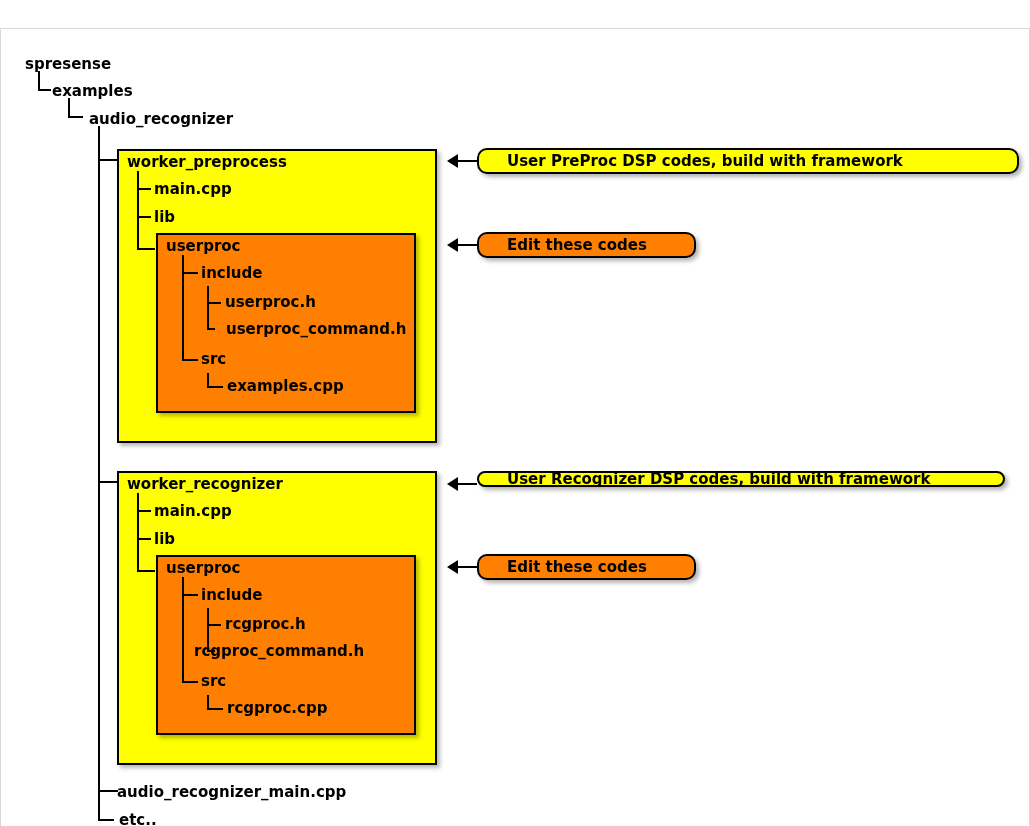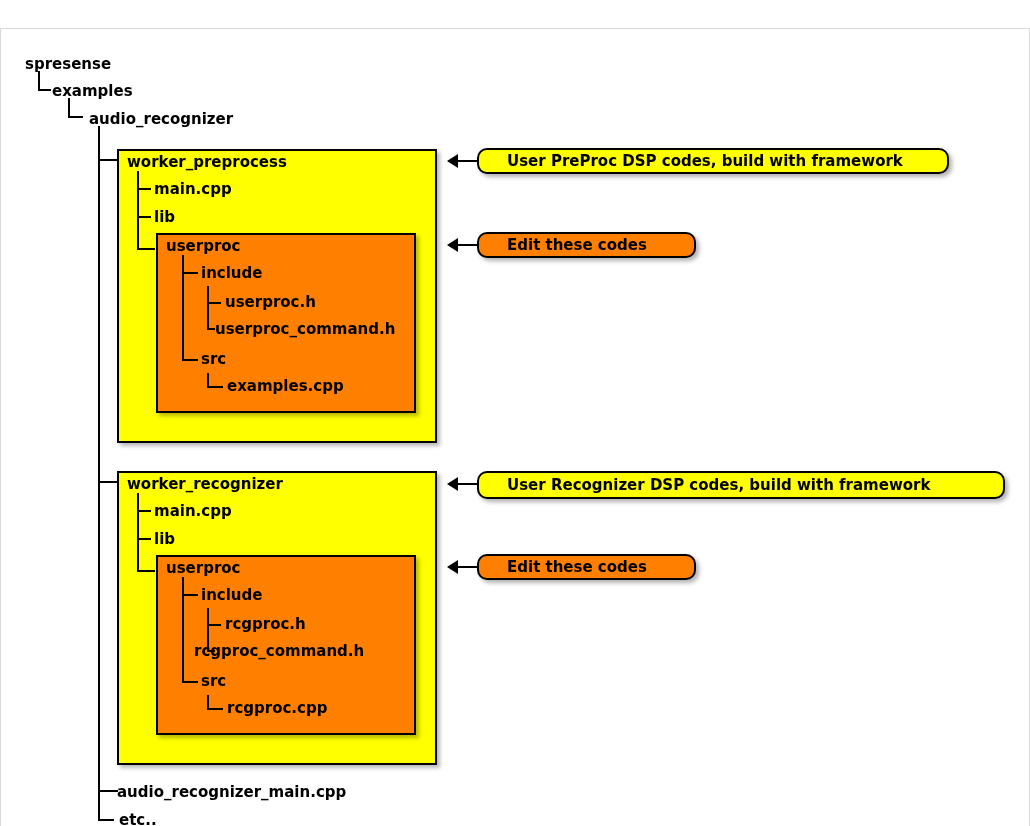--- a/index.html
+++ b/index.html
@@ -141,31 +141,31 @@
   <div class="vline" style="left:181px; top:226px; height:105px;"></div>
   <div class="hline" style="left:181px; top:243px; width:16px;"></div>
   <div class="node" style="left:200px; top:237px;">include</div>
   <div class="hline" style="left:181px; top:330px; width:16px;"></div>
   <div class="node" style="left:200px; top:323px;">src</div>
 
   <div class="vline" style="left:206px; top:257px; height:44px;"></div>
   <div class="hline" style="left:206px; top:273px; width:14px;"></div>
   <div class="node" style="left:224px; top:266px;">userproc.h</div>
   <div class="hline" style="left:206px; top:299px; width:8px;"></div>
-  <div class="node" style="left:214px; top:293px;">userproc_command.h</div>
+  <div class="node" style="left:225px; top:293px;">userproc_command.h</div>
 
   <div class="vline" style="left:206px; top:344px; height:15px;"></div>
   <div class="hline" style="left:206px; top:357px; width:16px;"></div>
   <div class="node" style="left:226px; top:350px;">examples.cpp</div>
 
   <div class="arrow" style="left:446px; top:125px; width:30px;">
     <div class="head"></div>
     <div class="shaft"></div>
   </div>
-  <div class="callout yellow" style="left:476px; top:119px; width:472px; height:26px;">
+  <div class="callout yellow" style="left:476px; top:119px; width:542px; height:26px;">
     <span class="calloutlabel">User PreProc DSP codes, build with framework</span>
   </div>
 
   <div class="arrow" style="left:446px; top:209px; width:30px;">
     <div class="head"></div>
     <div class="shaft"></div>
   </div>
   <div class="callout orange" style="left:476px; top:203px; width:219px; height:26px;">
     <span class="calloutlabel">Edit these codes</span>
   </div>
@@ -198,21 +198,21 @@
   <div class="node" style="left:193px; top:615px;">rcgproc_command.h</div>
 
   <div class="vline" style="left:206px; top:666px; height:15px;"></div>
   <div class="hline" style="left:206px; top:679px; width:16px;"></div>
   <div class="node" style="left:226px; top:672px;">rcgproc.cpp</div>
 
   <div class="arrow" style="left:446px; top:448px; width:30px;">
     <div class="head"></div>
     <div class="shaft"></div>
   </div>
-  <div class="callout yellow" style="left:476px; top:442px; width:528px; height:28px;">
+  <div class="callout yellow" style="left:476px; top:442px; width:528px; height:16px;">
     <span class="calloutlabel">User Recognizer DSP codes, build with framework</span>
   </div>
 
   <div class="arrow" style="left:446px; top:531px; width:30px;">
     <div class="head"></div>
     <div class="shaft"></div>
   </div>
   <div class="callout orange" style="left:476px; top:525px; width:219px; height:26px;">
     <span class="calloutlabel">Edit these codes</span>
   </div>

